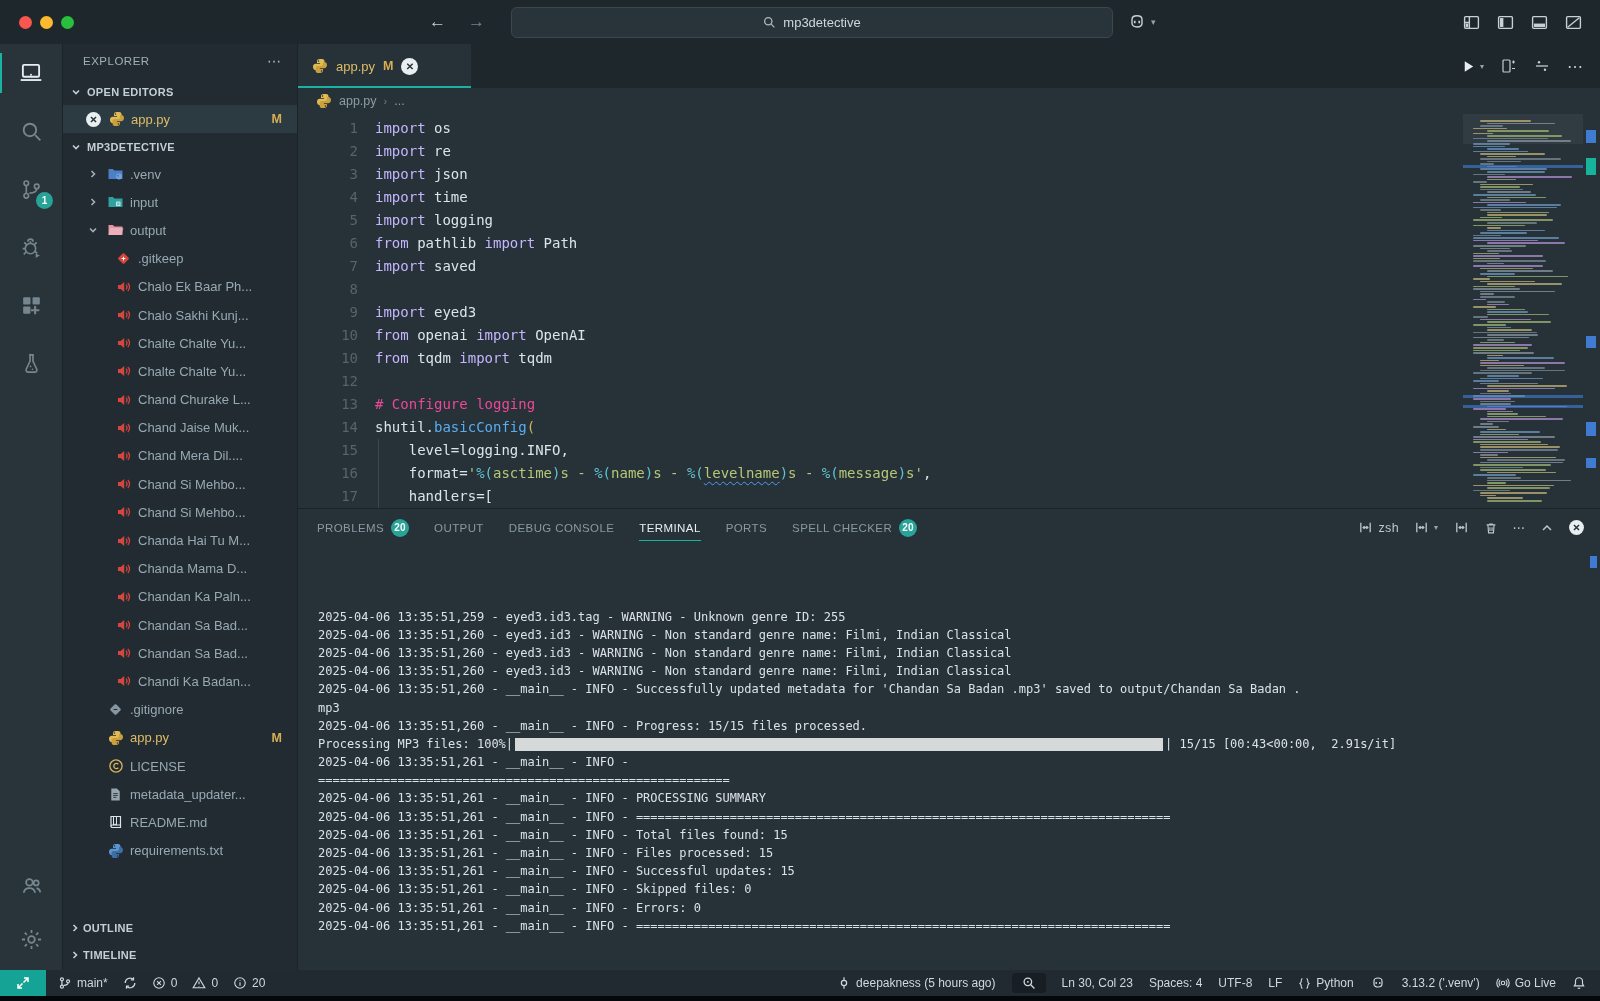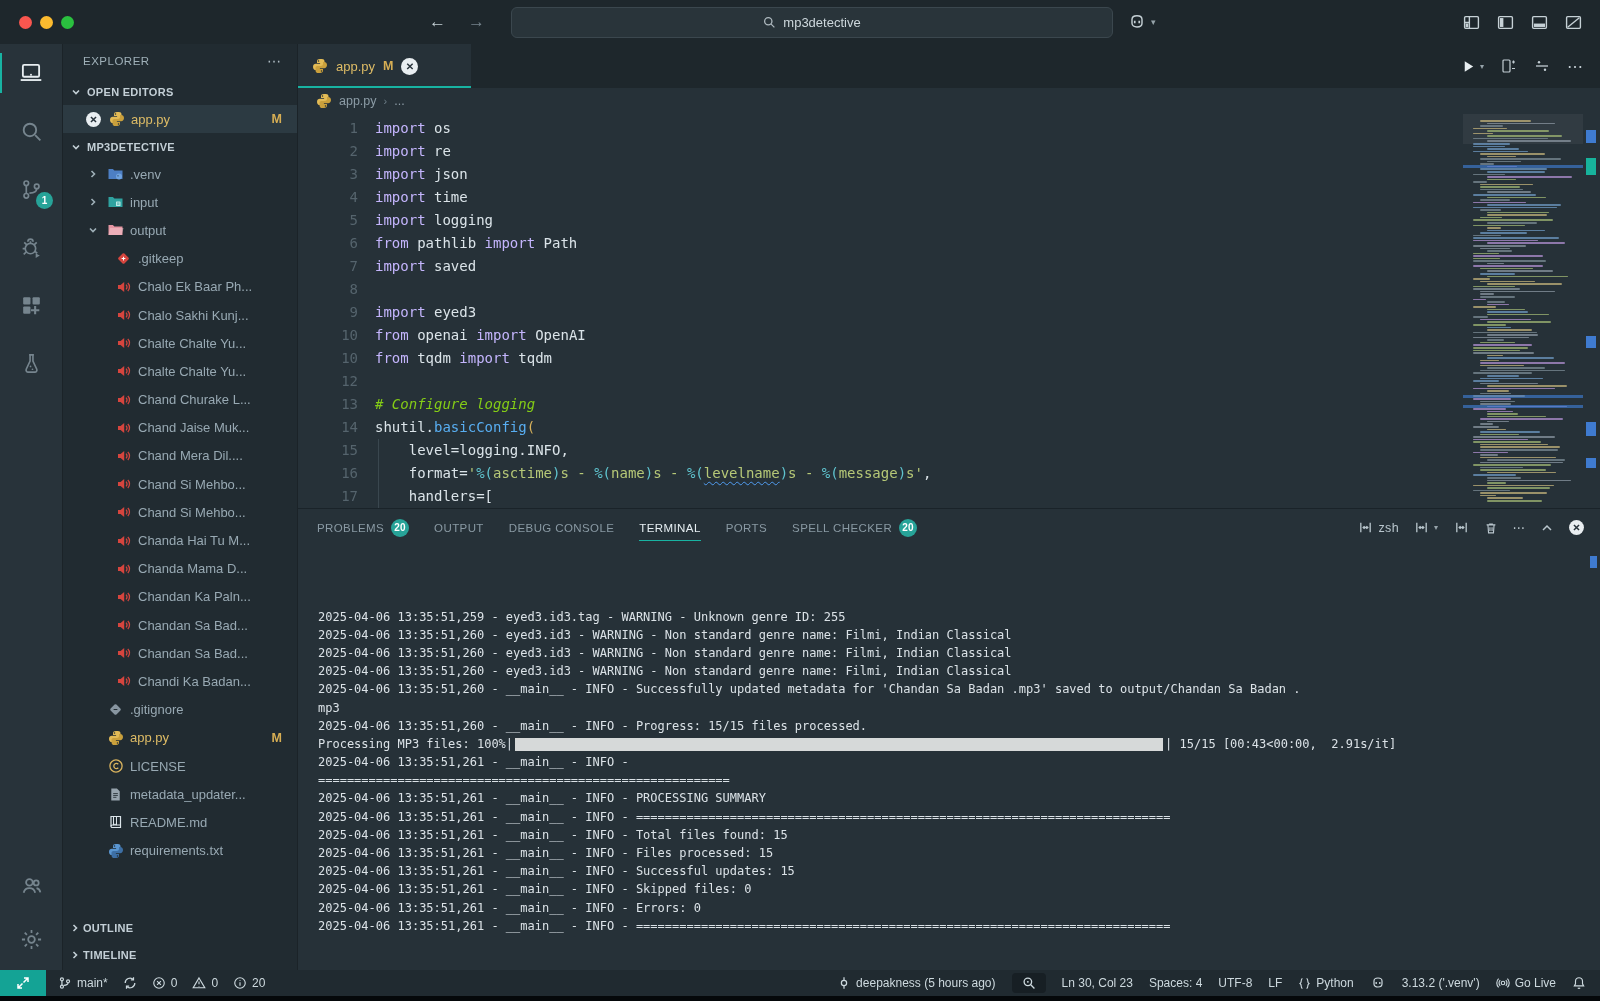--- a/index.html
+++ b/index.html
@@ -63,21 +63,21 @@
   .tab-actions{margin-left:auto;display:flex;align-items:center;gap:17px;padding-right:16px;color:#c2cdd3;}
   .breadcrumb{height:26px;display:flex;align-items:center;gap:7px;padding-left:17px;color:#8c9ca6;
       font-size:12.5px;flex:none;background:#263138;}
   .editor{flex:1;display:flex;position:relative;overflow:hidden;background:#263138;}
   .code-area{flex:1;font-family:"DejaVu Sans Mono",monospace;font-size:14px;line-height:23px;
       padding-top:3px;overflow:hidden;}
   .cline{height:23px;display:flex;white-space:pre;}
   .ln{width:60px;text-align:right;color:#55646d;flex:none;}
   .lc{padding-left:17px;position:relative;}
   .lc .guide{position:absolute;left:20px;top:0;bottom:0;width:1px;background:#3a474f;}
-  .kw{color:#c4b5fd;} .tx{color:#dbe4e9;} .cm{color:#84cc16;font-style:italic;}
+  .kw{color:#c4b5fd;} .tx{color:#dbe4e9;} .cm{color:#ec4899;}
   .fn{color:#58aef2;} .pa{color:#d9b35c;} .st{color:#b6c877;} .cy{color:#5fc4cf;}
   .stu{color:#b6c877;text-decoration:underline wavy #4f9cf0 1px;text-underline-offset:3px;}
   .minimap{width:120px;flex:none;position:relative;}
   .mm-slider{position:absolute;left:0;right:0;top:0;height:30px;background:rgba(255,255,255,.05);}
   .mrow{position:absolute;border-radius:1px;}
   .mm-hl{position:absolute;left:0;right:0;height:3px;background:rgba(62,123,208,.65);}
   .ruler{width:17px;flex:none;position:relative;}
   .rmark{position:absolute;left:3px;width:10px;}
   
   .panel{height:461px;display:flex;flex-direction:column;border-top:1px solid #1a2329;flex:none;background:#263138;}

